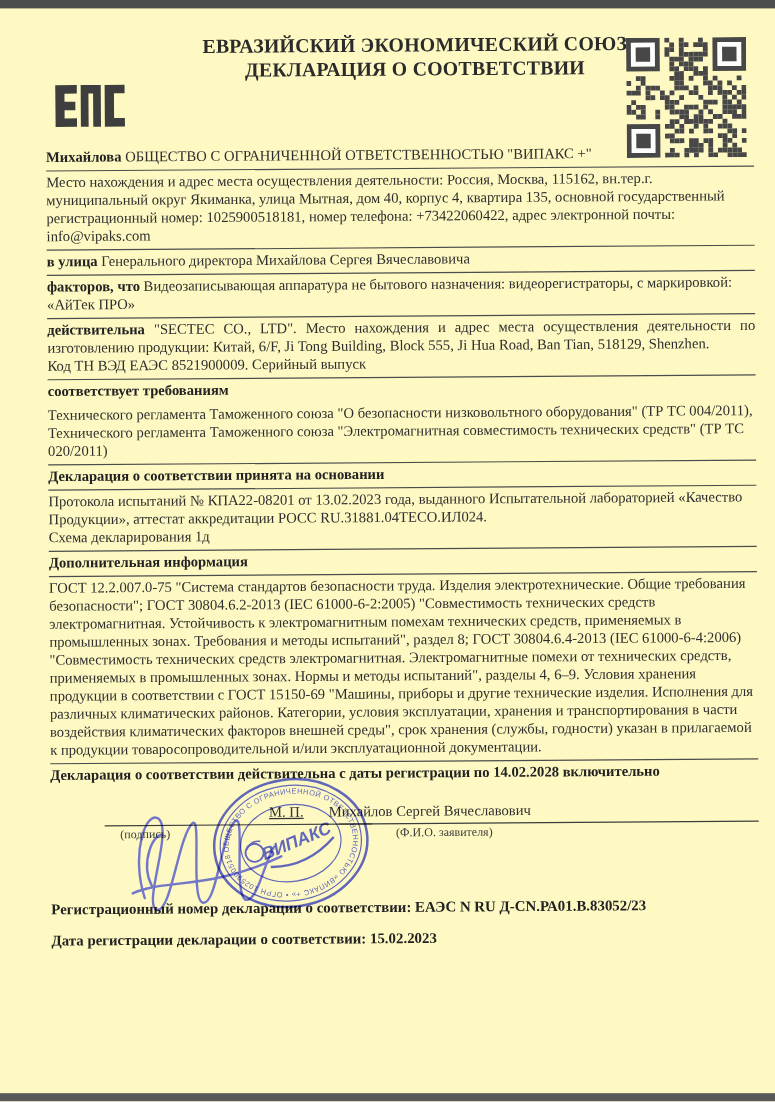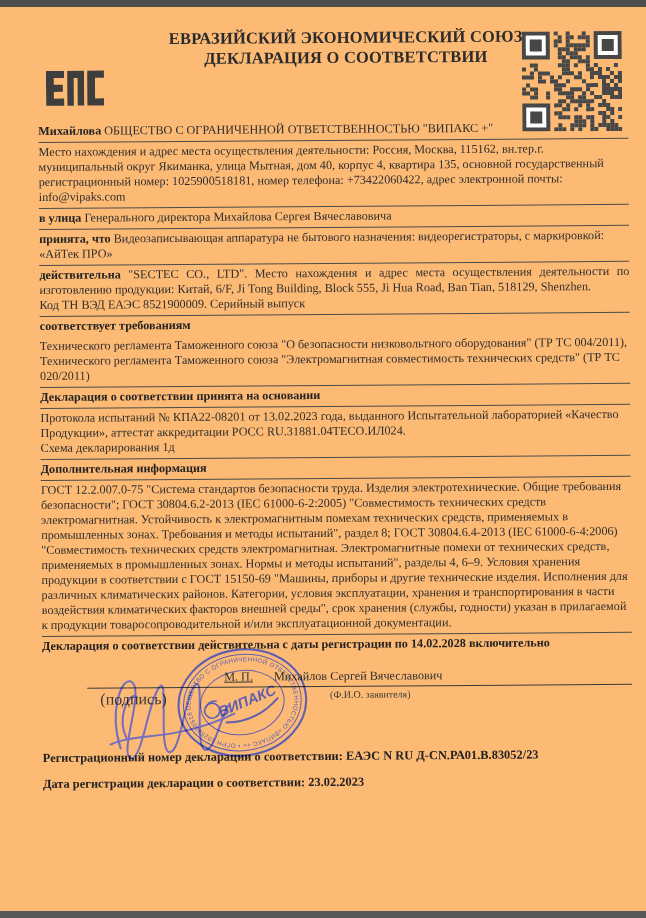--- a/index.html
+++ b/index.html
@@ -1,18 +1,18 @@
 <!DOCTYPE html>
 <html><head>
 <meta charset="utf-8">
 <style>
   html,body{margin:0;padding:0;background:#e8e8e8;}
   .sheet{
     position:relative;width:646px;height:918px;margin:0 auto;
-    background:#fdba74;overflow:hidden;box-sizing:border-box;
+    background:#fef9c3;overflow:hidden;box-sizing:border-box;
     font-family:"Liberation Serif","DejaVu Serif",serif;color:#2e2e2e;
   }
   .edge-bar{position:absolute;left:0;right:0;height:7px;background:#4d4d4d;z-index:5;}
   .edge-top{top:0;}
   .edge-bottom{bottom:0;background:#585858;}
   .tilt{position:absolute;left:0;top:0;width:646px;height:918px;
     padding:0 16px 0 40px;box-sizing:border-box;transform:rotate(-0.4deg);transform-origin:50% 40%;}
   
   .hdr{position:relative;height:120px;}
   .title-wrap{position:absolute;left:88px;top:28px;width:440px;text-align:center;
@@ -21,21 +21,21 @@
   .qr{position:absolute;left:484px;top:33px;}
   
   .row{font-size:12.2px;line-height:15px;padding:2px 0 3px;}
   .rule{border-bottom:1.1px solid #4c4c4c;}
   .b{font-weight:bold;color:#222;}
   .just{text-align:justify;}
   .hrow{font-weight:bold;color:#222;}
   
   .sig-area{position:relative;height:86px;font-size:12.2px;}
   .sig-line-left{position:absolute;left:45px;top:31px;width:223px;border-top:1.2px solid #3c3c3c;}
-  .sig-caption{position:absolute;left:58px;top:34px;font-size:16px;color:#3a3a3a;}
+  .sig-caption{position:absolute;left:58px;top:34px;font-size:10px;color:#3a3a3a;}
   .mp{position:absolute;left:182px;top:14px;color:#333;text-decoration:underline;}
   .fio{position:absolute;left:176px;top:14px;width:280px;text-align:center;}
   .fio-line{position:absolute;left:240px;top:31px;width:350px;border-top:1.2px solid #3c3c3c;}
   .fio-caption{position:absolute;left:258px;top:34px;width:140px;text-align:center;font-size:10px;color:#3a3a3a;}
   .stamp{position:absolute;left:133px;top:-9px;z-index:3;opacity:.88;mix-blend-mode:multiply;}
   .autograph{position:absolute;left:60px;top:-8px;z-index:2;opacity:.85;mix-blend-mode:multiply;}
   
   .freg{font-size:12.4px;margin-top:6px;padding:2px 0;}
   .fdate{font-size:12.4px;margin-top:7px;padding:2px 0;}
 </style>
@@ -293,21 +293,21 @@
 
     <div class="row rule">
       <span>Место нахождения и адрес места осуществления деятельности: Россия, Москва, 115162, вн.тер.г. муниципальный округ Якиманка, улица Мытная, дом 40, корпус 4, квартира 135, основной государственный регистрационный номер: 1025900518181, номер телефона: +73422060422, адрес электронной почты: info@vipaks.com</span>
     </div>
 
     <div class="row rule">
       <span class="b">в улица</span><span> Генерального директора Михайлова Сергея Вячеславовича</span>
     </div>
 
     <div class="row rule">
-      <span class="b">принята, что</span><span> Видеозаписывающая аппаратура не бытового назначения: видеорегистраторы, с маркировкой: «АйТек ПРО»</span>
+      <span class="b">факторов, что</span><span> Видеозаписывающая аппаратура не бытового назначения: видеорегистраторы, с маркировкой: «АйТек ПРО»</span>
     </div>
 
     <div class="row rule">
       <div class="just">
         <span class="b">действительна</span><span> "SECTEC CO., LTD". Место нахождения и адрес места осуществления деятельности по изготовлению продукции: Китай, 6/F, Ji Tong Building, Block 555, Ji Hua Road, Ban Tian, 518129, Shenzhen.</span>
       </div>
       <div>Код ТН ВЭД ЕАЭС 8521900009. Серийный выпуск</div>
     </div>
 
     <div class="row hrow">соответствует требованиям</div>
@@ -369,17 +369,17 @@
             </g>
           </g>
         </svg>
       </div>
     </div>
 
     <div class="freg">
       <span class="b">Регистрационный номер декларации о соответствии:</span><span class="b"> ЕАЭС N RU Д-CN.РА01.В.83052/23</span>
     </div>
     <div class="fdate">
-      <span class="b">Дата регистрации декларации о соответствии:</span><span class="b"> 23.02.2023</span>
+      <span class="b">Дата регистрации декларации о соответствии:</span><span class="b"> 15.02.2023</span>
     </div>
 
   </div>
 </div>
 
 </body></html>

